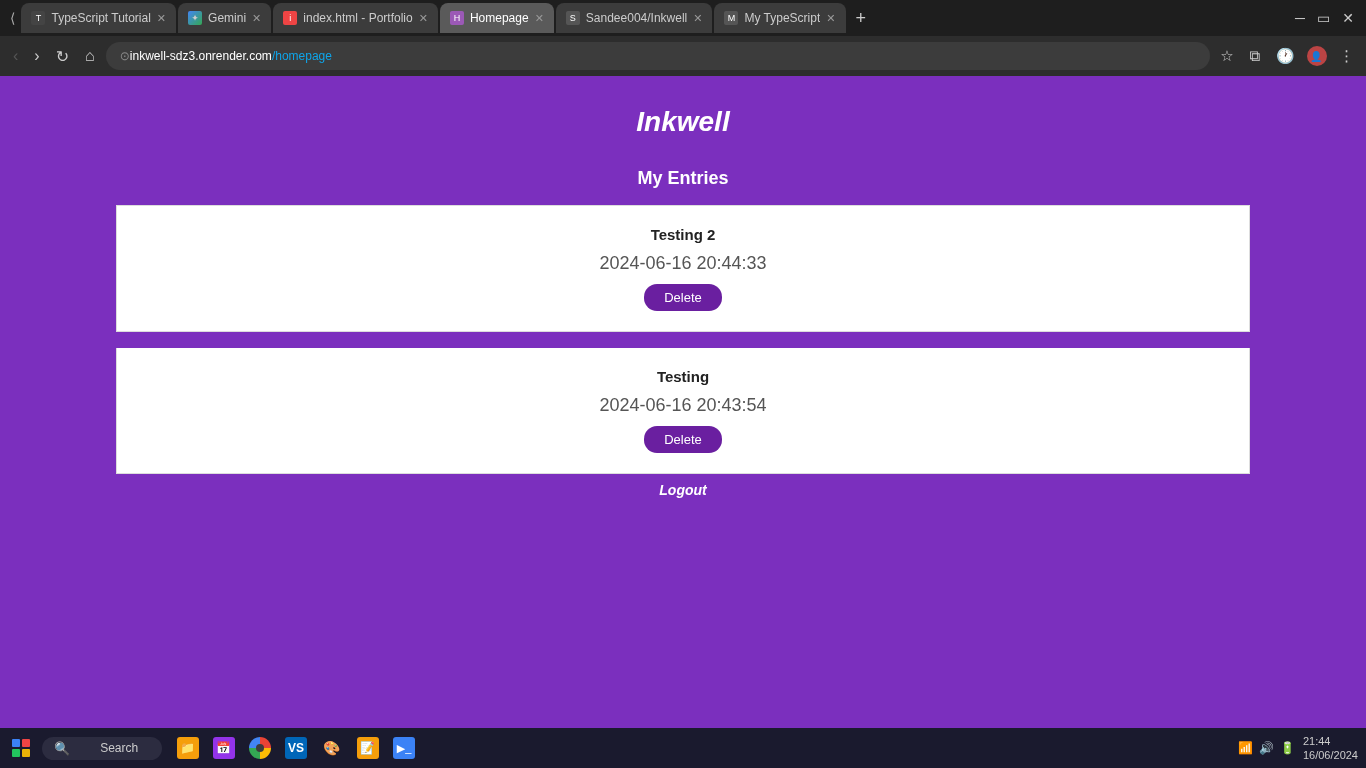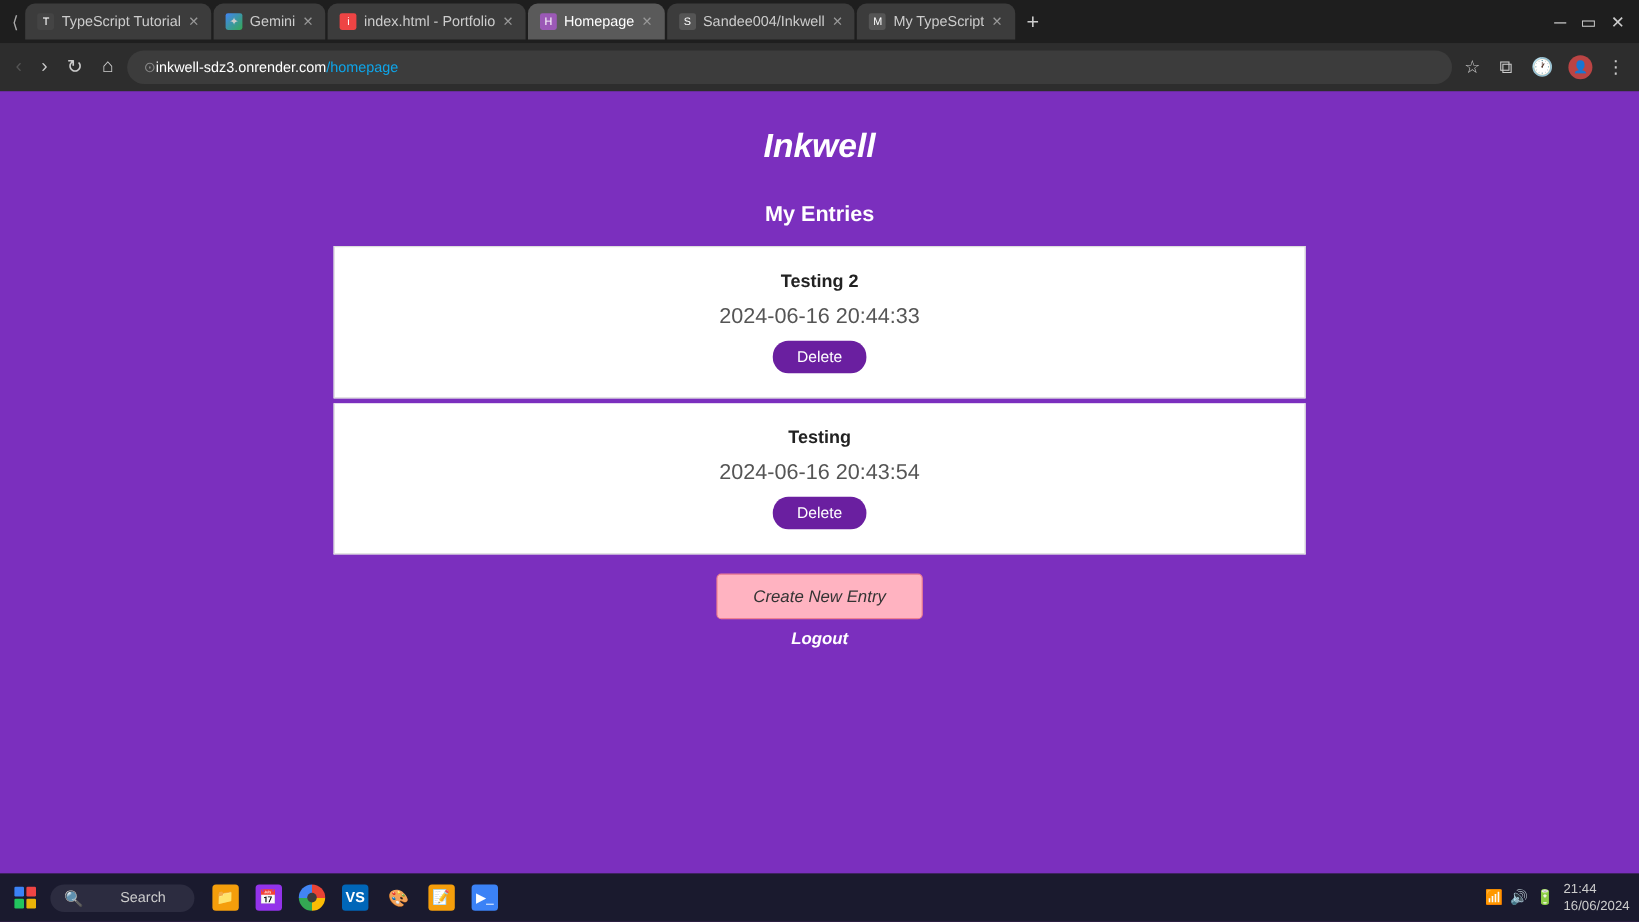--- a/index.html
+++ b/index.html
@@ -141,25 +141,25 @@
     }
 
     .section-title {
       color: #fff;
       font-size: 18px;
       font-weight: bold;
       margin-bottom: 16px;
     }
 
     .entries-container {
-      width: 810px;
+      width: 1134px;
       max-width: 100%;
       display: flex;
       flex-direction: column;
-      gap: 4px;
+      gap: 16px;
     }
 
     .entry-card {
       background: #fff;
       border: 1px solid #ddd;
       padding: 20px;
       text-align: center;
       display: flex;
       flex-direction: column;
       align-items: center;
@@ -375,21 +375,20 @@
     </div>
 
     <div class="entry-card">
       <div class="entry-title">Testing</div>
       <div class="entry-timestamp">2024-06-16 20:43:54</div>
       <button class="delete-btn">Delete</button>
     </div>
 
   </div>
 
-  <button class="create-btn">Create New Entry</button>
   <a class="logout-link">Logout</a>
 </div>
 
 <div class="taskbar">
   <button class="taskbar-start">
     <div class="start-icon">
       <div class="start-sq" style="background:#3b82f6;width:8px;height:8px;"></div>
       <div class="start-sq" style="background:#ef4444;width:8px;height:8px;"></div>
       <div class="start-sq" style="background:#22c55e;width:8px;height:8px;"></div>
       <div class="start-sq" style="background:#eab308;width:8px;height:8px;"></div>

